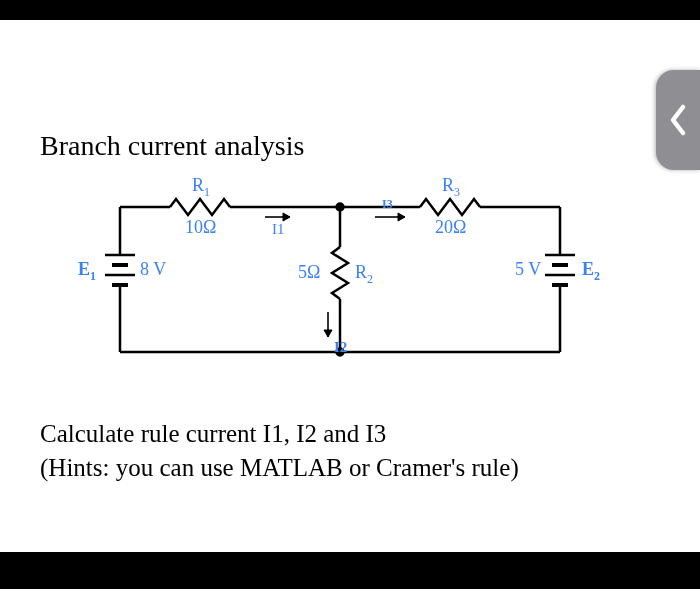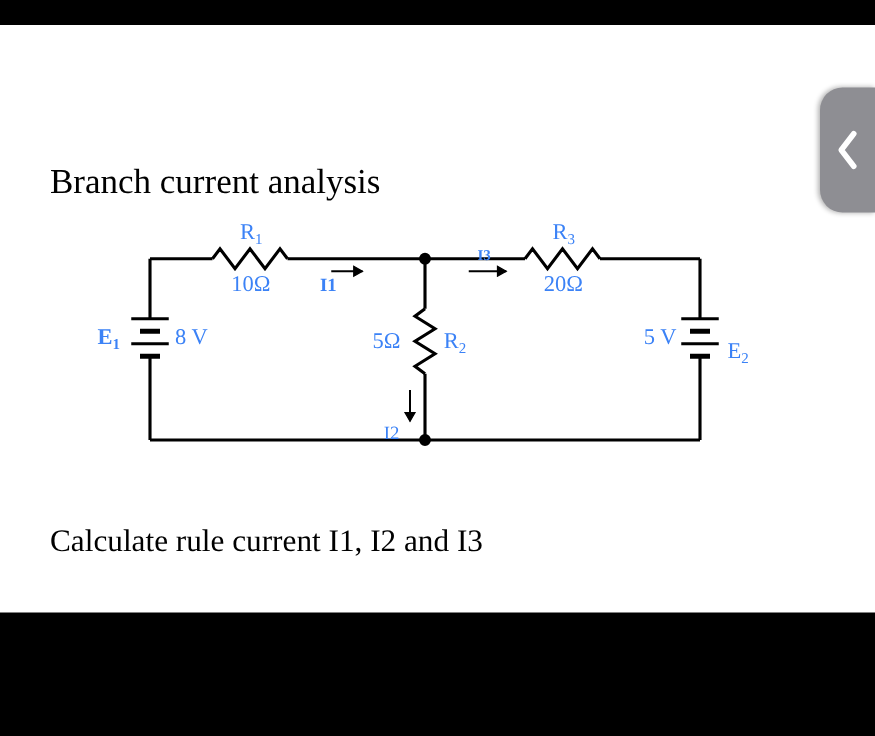--- a/index.html
+++ b/index.html
@@ -8,21 +8,21 @@
       height: 589px;
       background: #000;
       font-family: 'Times New Roman', Times, serif;
       position: relative;
     }
     .page {
       position: absolute;
       top: 20px;
       left: 0;
       width: 700px;
-      height: 470px;
+      height: 532px;
       background: #fff;
       padding: 110px 40px 40px 40px;
     }
     .title {
       font-size: 28px;
       color: #000;
       margin-bottom: 15px;
     }
     .circuit {
       position: relative;
@@ -140,34 +140,35 @@
     <div class="lbl" style="left:295px; top:85px;">
       <span>R</span><span class="sub">2</span>
     </div>
     <div class="lbl" style="left:238px; top:85px;">5Ω</div>
 
     <div class="lbl" style="left:18px; top:82px;font-weight:bold;">
       <span>E</span><span class="sub">1</span>
     </div>
     <div class="lbl" style="left:80px; top:82px;">8 V</div>
 
-    <div class="lbl" style="left:522px; top:93px;">
+    <div class="lbl" style="left:522px; top:82px;font-weight:bold;">
       <span>E</span><span class="sub">2</span>
     </div>
     <div class="lbl" style="left:455px; top:82px;">5 V</div>
 
-    <div class="lbl" style="left:196px; top:44px; font-size:15px; font-weight:bold;">I1</div>
+    <div class="lbl" style="left:212px; top:44px; font-size:15px; font-weight:normal;">I1</div>
 
     <div class="lbl" style="left:322px; top:20px; font-size:12px; font-weight:bold;">I3</div>
 
-    <div class="lbl" style="left:247px; top:162px; font-size:15px; font-weight:normal;">I2</div>
+    <div class="lbl" style="left:274px; top:162px; font-size:15px; font-weight:bold;">I2</div>
   </div>
 
   <div class="instruction">
     <div>Calculate rule current I1, I2 and I3</div>
+    <div>(Hints: you can use MATLAB or Cramer's rule)</div>
   </div>
 </div>
 
 <div class="chevron-tab">
   <svg width="20" height="34" viewBox="0 0 20 34">
     <path d="M 15 4 L 5 17 L 15 30" stroke="#fff" stroke-width="4.5" fill="none" stroke-linecap="round" stroke-linejoin="round"></path>
   </svg>
 </div>
 
 </body></html>

